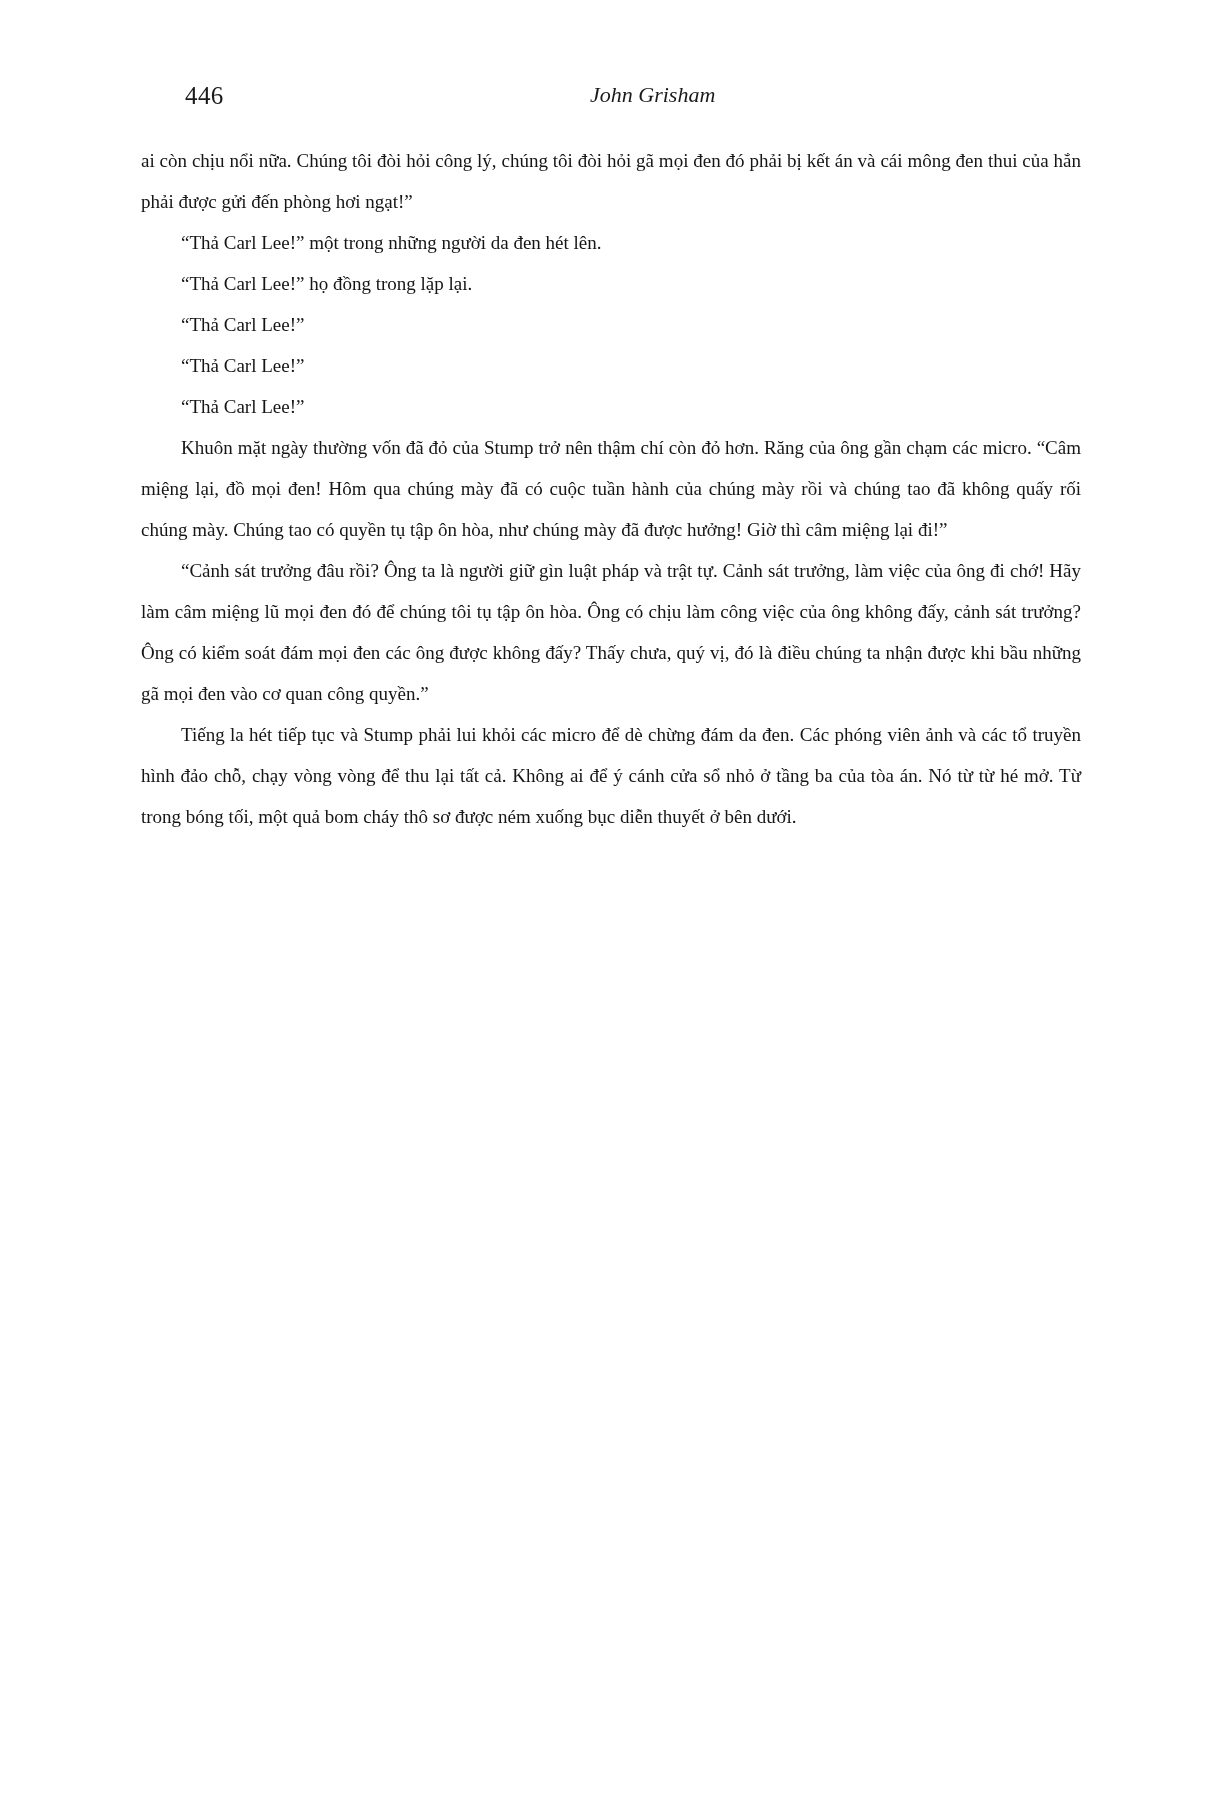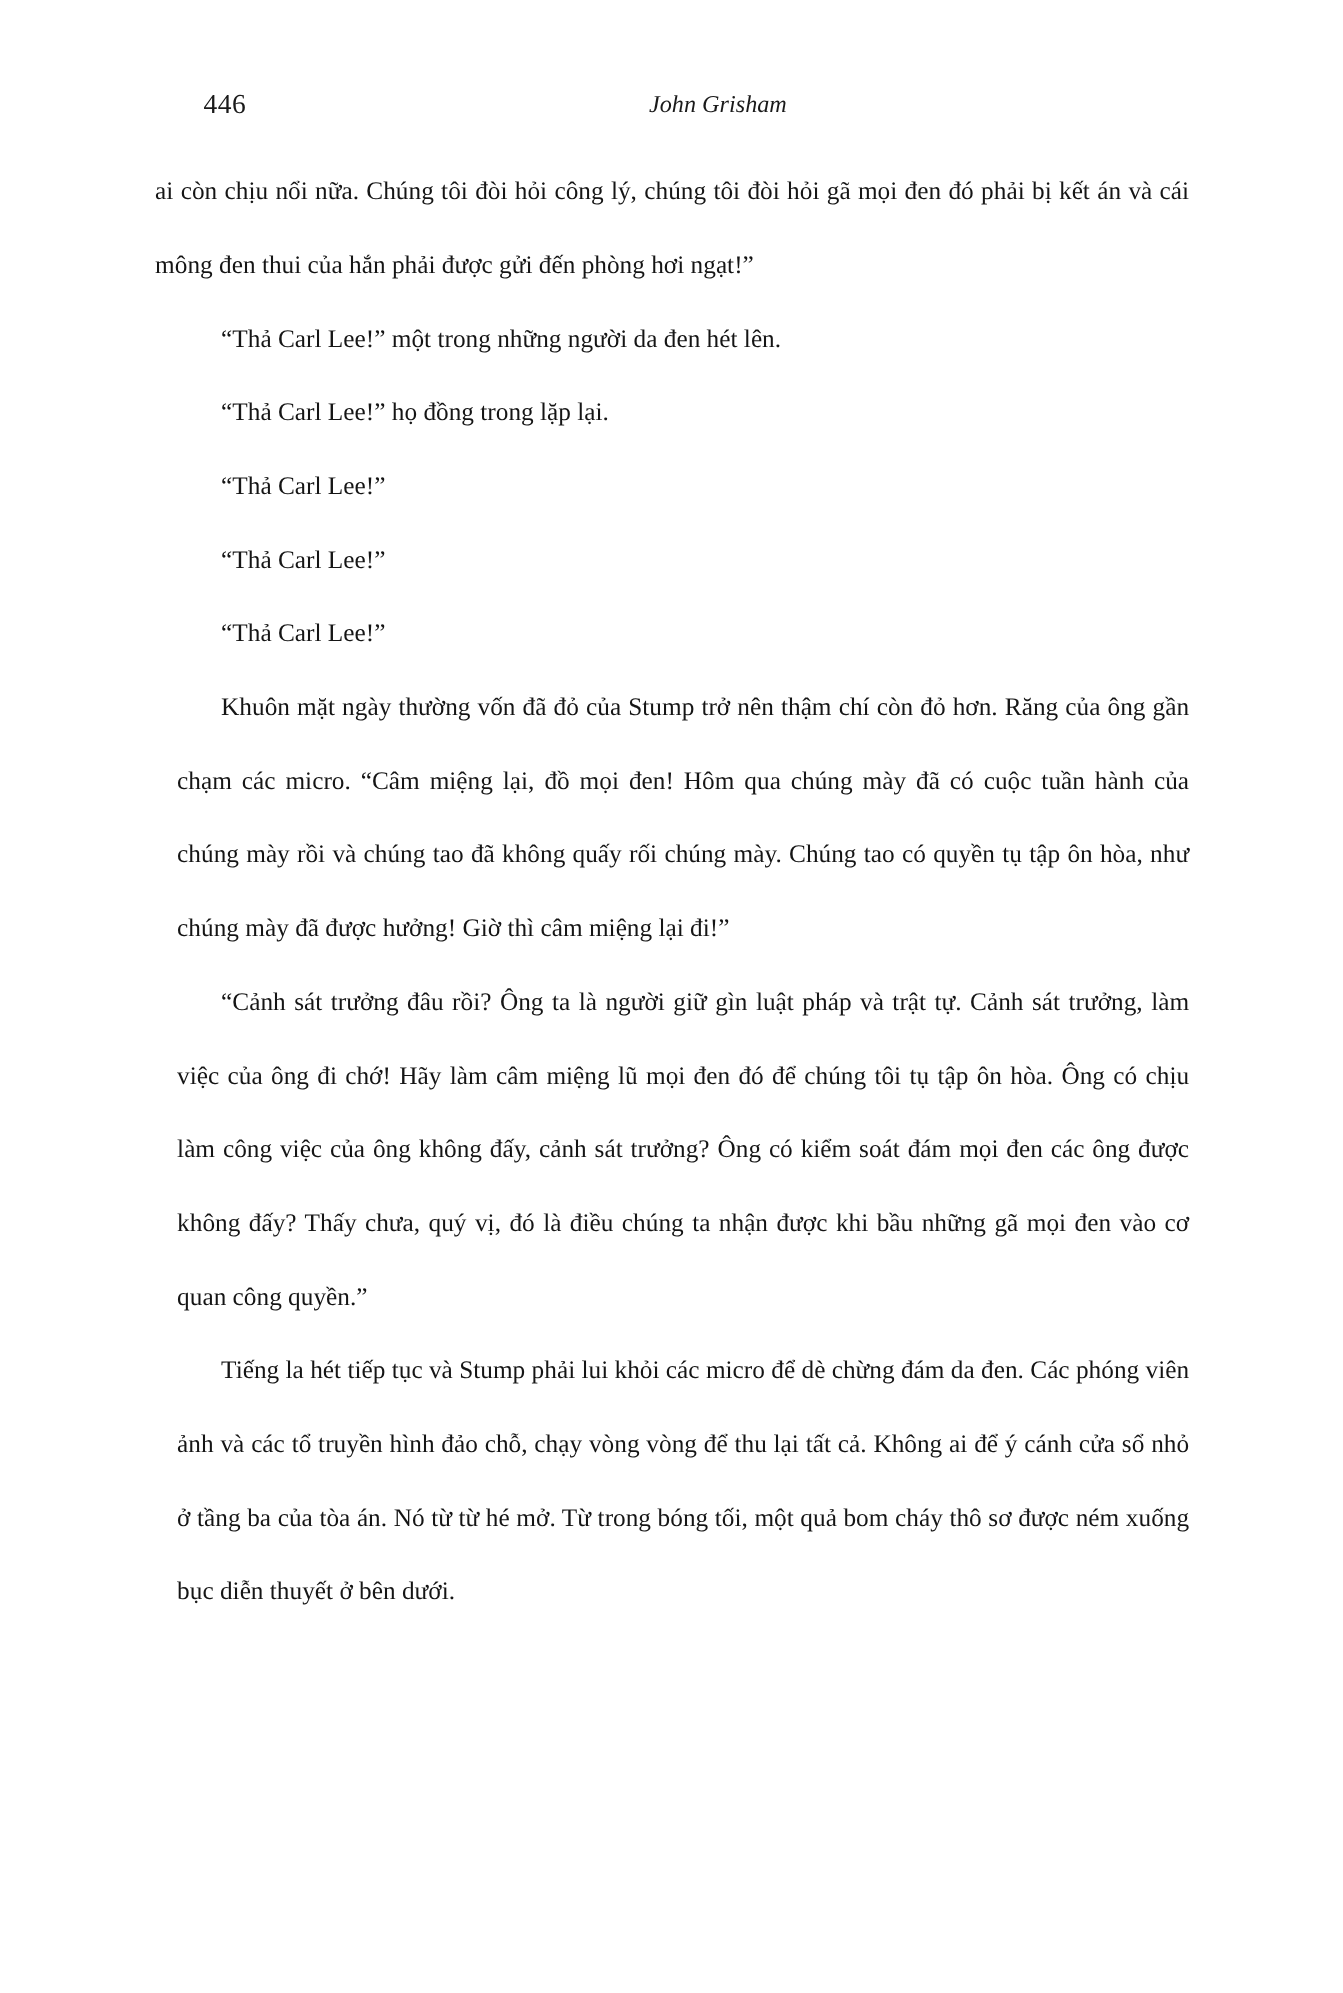--- a/index.html
+++ b/index.html
@@ -42,30 +42,29 @@
     white-space: nowrap;
   }
   .body-text {
     position: absolute;
     top: 140px;
     left: 141px;
     width: 940px;
   }
   .body-text p {
     margin: 0;
-    font-size: 23px;
-    line-height: 67px;
+    font-size: 19px;
+    line-height: 41px;
     text-align: justify;
     text-justify: inter-word;
     color: #151515;
     hyphens: none;
   }
   .body-text p.indent {
     text-indent: 40px;
-    margin-left: 20px;
   }
   .body-text p.noindent {
     text-indent: 0;
   }
 </style>
 </head>
 <body>
 
 <div class="page">
 

